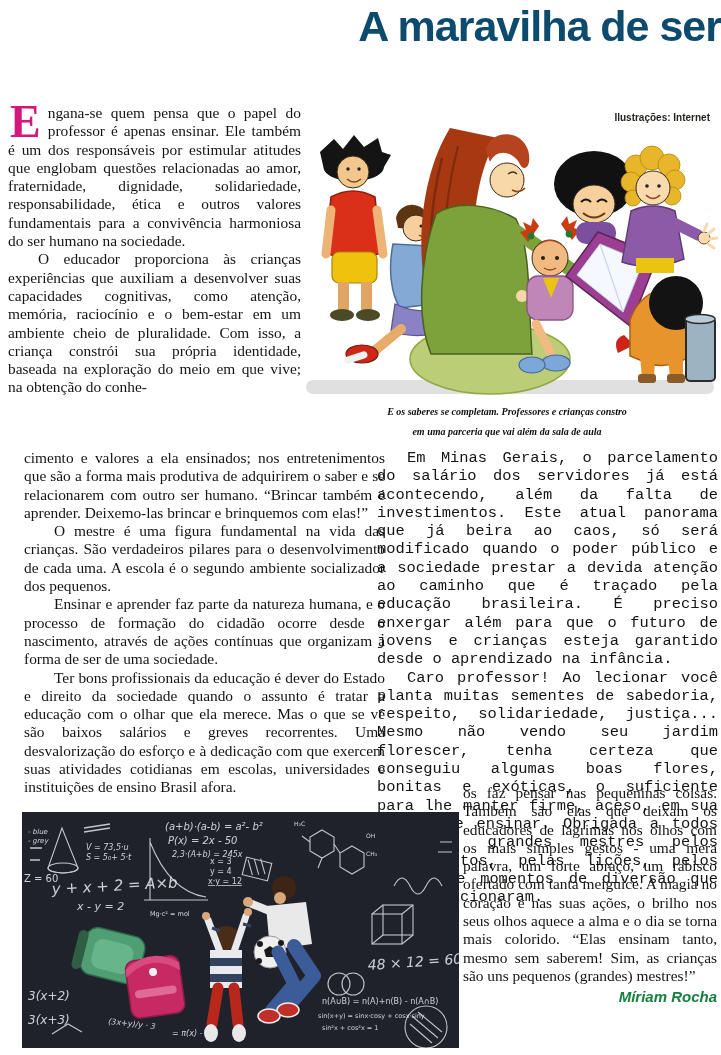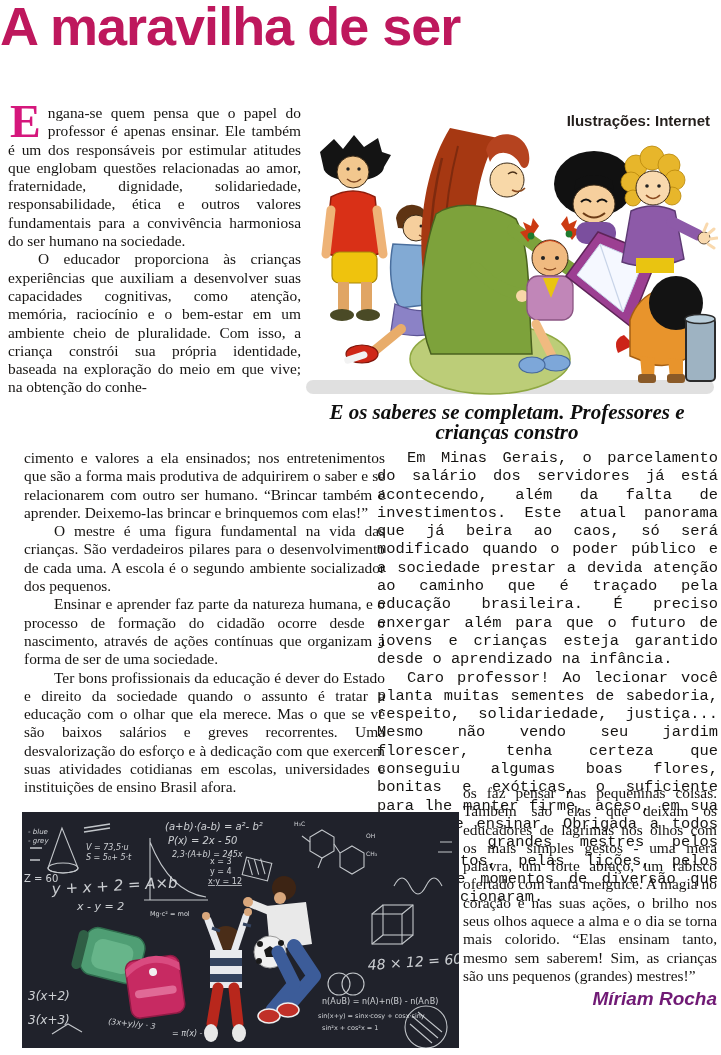--- a/index.html
+++ b/index.html
@@ -1,37 +1,37 @@
 <!DOCTYPE html>
 <html><head>
 <meta charset="utf-8">
 <style>
   html,body{margin:0;padding:0;background:#fff;}
   .page{position:relative;width:721px;height:1055px;background:#ffffff;overflow:hidden;
         font-family:"Liberation Serif", serif;color:#161412;}
-  .title{position:absolute;top:2px;left:0;width:100%;text-align:left;
+  .title{position:absolute;top:2px;left:0;width:100%;text-align:right;
          font-family:"Liberation Sans", sans-serif;font-weight:bold;
-         font-size:54px;line-height:49px;color:#be185d;letter-spacing:-1px;}
+         font-size:43px;line-height:49px;color:#0c4a6e;letter-spacing:-1px;}
   .credits{position:absolute;top:112px;right:11px;
            font-family:"Liberation Sans", sans-serif;font-weight:bold;
-           font-size:15px;color:#241f1c;}
+           font-size:10px;color:#241f1c;}
   .illustration{position:absolute;left:300px;top:118px;width:418px;height:282px;}
   .caption{position:absolute;left:295px;top:402px;width:424px;text-align:center;
-           font-weight:bold;font-style:italic;font-size:21px;line-height:20px;color:#0e0e0e;}
+           font-weight:bold;font-style:italic;font-size:10px;line-height:20px;color:#0e0e0e;}
   .colA{position:absolute;left:8px;top:104px;width:293px;}
   .colB{position:absolute;left:24px;top:449px;width:361px;}
   .colC{position:absolute;left:377px;top:449px;width:341px;font-family:Liberation Mono, monospace;}
   .colD{position:absolute;left:463px;top:784px;width:254px;}
   .bt p{margin:0;text-align:justify;font-size:15.4px;line-height:18.3px;}
   p.ind{text-indent:30px;}
   .dropcap{float:left;font-size:46px;line-height:34px;padding:1px 7px 0 2px;
            color:#d5177c;font-weight:bold;}
   .photo{position:absolute;left:22px;top:812px;width:437px;height:236px;}
   .author{text-align:right;font-family:"Liberation Sans", sans-serif;font-weight:bold;
-          font-style:italic;font-size:19px;margin-top:3px;color:#701a75;}
+          font-style:italic;font-size:15px;margin-top:3px;color:#15803d;}
   svg{display:block;}
   .chalk{font-family:"DejaVu Sans", sans-serif;fill:#e4e7ea;opacity:.88;}
 </style>
 </head>
 <body>
 
 <div class="page">
 
   <div class="title">
     <div>A maravilha de ser</div>
@@ -161,20 +161,21 @@
 
       <g>
         <rect x="386" y="200" width="29" height="63" rx="4" fill="#9eb3c2" stroke="#2b2b2b" stroke-width="2"></rect>
         <ellipse cx="400" cy="201" rx="15" ry="4.5" fill="#b9cdd9" stroke="#2b2b2b" stroke-width="1.5"></ellipse>
       </g>
     </svg>
   </div>
 
   <div class="caption">
     <div>E os saberes se completam. Professores e crianças constro</div>
+    <div>em uma parceria que vai além da sala de aula</div>
   </div>
 
   <div class="colA bt">
     <p><span class="dropcap">E</span><span>ngana-se quem pensa que o papel do professor é apenas ensinar. Ele também é um dos responsáveis por estimular atitudes que englobam questões relacionadas ao amor, fraternidade, dignidade, solidariedade, responsabilidade, ética e outros valores fundamentais para a convivência harmoniosa do ser humano na sociedade.</span></p>
     <p class="ind">O educador proporciona às crianças experiências que auxiliam a desenvolver suas capacidades cognitivas, como atenção, memória, raciocínio e o bem-estar em um ambiente cheio de pluralidade. Com isso, a criança constrói sua própria identidade, baseada na exploração do meio em que vive; na obtenção do conhe-</p>
   </div>
 
   <div class="colB bt">
     <p>cimento e valores a ela ensinados; nos entretenimentos que são a forma mais produtiva de adquirirem o saber e se relacionarem com outro ser humano. “Brincar também é aprender. Deixemo-las brincar e brinquemos com elas!”</p>
     <p class="ind">O mestre é uma figura fundamental na vida das crianças. São verdadeiros pilares para o desenvolvimento de cada uma. A escola é o segundo ambiente socializador dos pequenos.</p>

